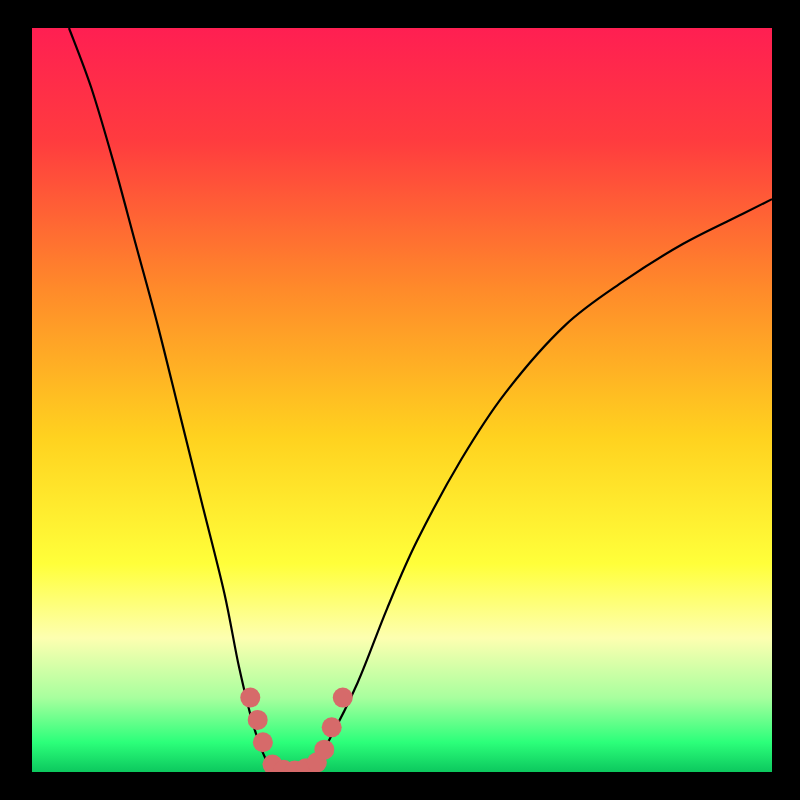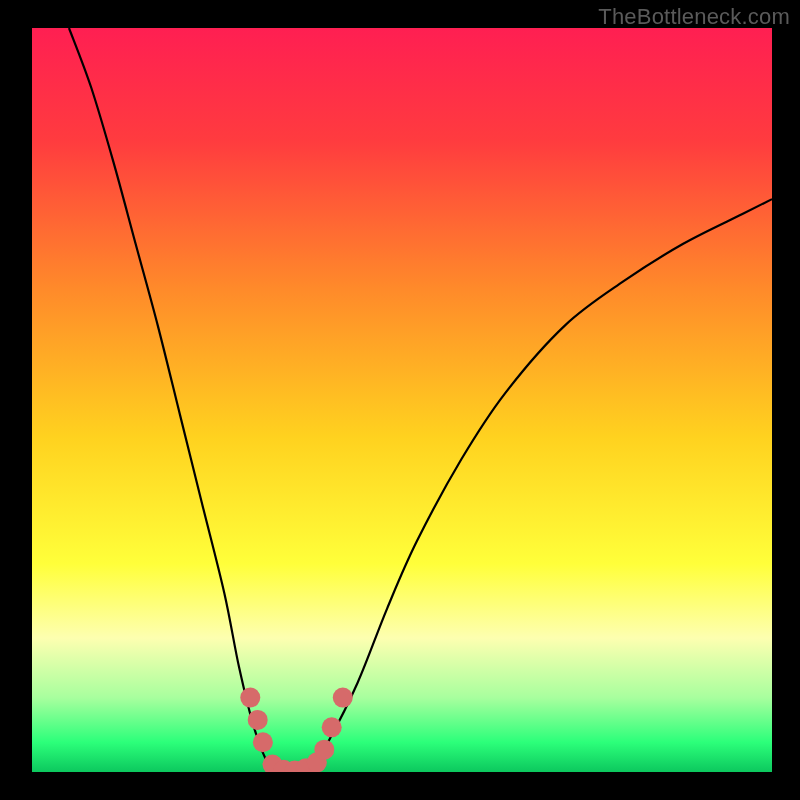--- a/index.html
+++ b/index.html
@@ -26,21 +26,20 @@
     font-weight: 500;
     letter-spacing: 0.2px;
     z-index: 10;
   }
   svg { display: block; }
 </style>
 </head>
 <body>
 
 <div class="frame">
-  <div class="watermark">TheBottleneck.com</div>
 
   <svg id="chart-svg" width="800" height="800" viewBox="0 0 800 800">
     <defs>
       <linearGradient id="bg-grad" x1="0" y1="0" x2="0" y2="1">
           <stop offset="0%" stop-color="#ff1f52"></stop>
           <stop offset="15%" stop-color="#ff3b3f"></stop>
           <stop offset="35%" stop-color="#ff8a2a"></stop>
           <stop offset="55.00000000000001%" stop-color="#ffd21f"></stop>
           <stop offset="72%" stop-color="#ffff3a"></stop>
           <stop offset="82%" stop-color="#fdffb0"></stop>

